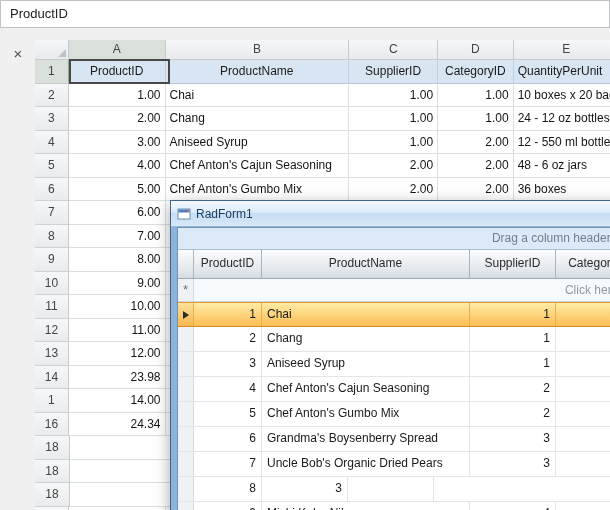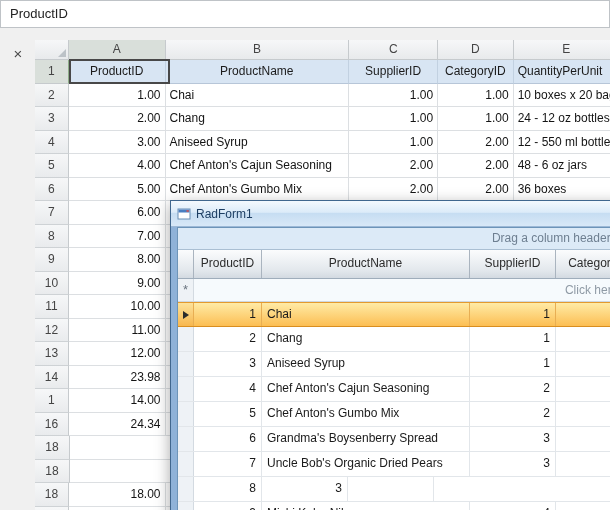--- a/index.html
+++ b/index.html
@@ -246,21 +246,20 @@
       </div>
       <div class="s-row">
         <div class="s-rowhead">18</div>
         <div class="s-cell col-b"></div>
         <div class="s-cell col-c"></div>
         <div class="s-cell col-d"></div>
         <div class="s-cell col-e"></div>
       </div>
       <div class="s-row">
         <div class="s-rowhead">18</div>
-        <div class="s-cell col-a">18.00</div>
         <div class="s-cell col-b"></div>
         <div class="s-cell col-c"></div>
         <div class="s-cell col-d"></div>
         <div class="s-cell col-e"></div>
       </div>
       <div class="s-row">
         <div class="s-rowhead"></div>
         <div class="s-cell col-a"></div>
         <div class="s-cell col-b"></div>
         <div class="s-cell col-c"></div>

